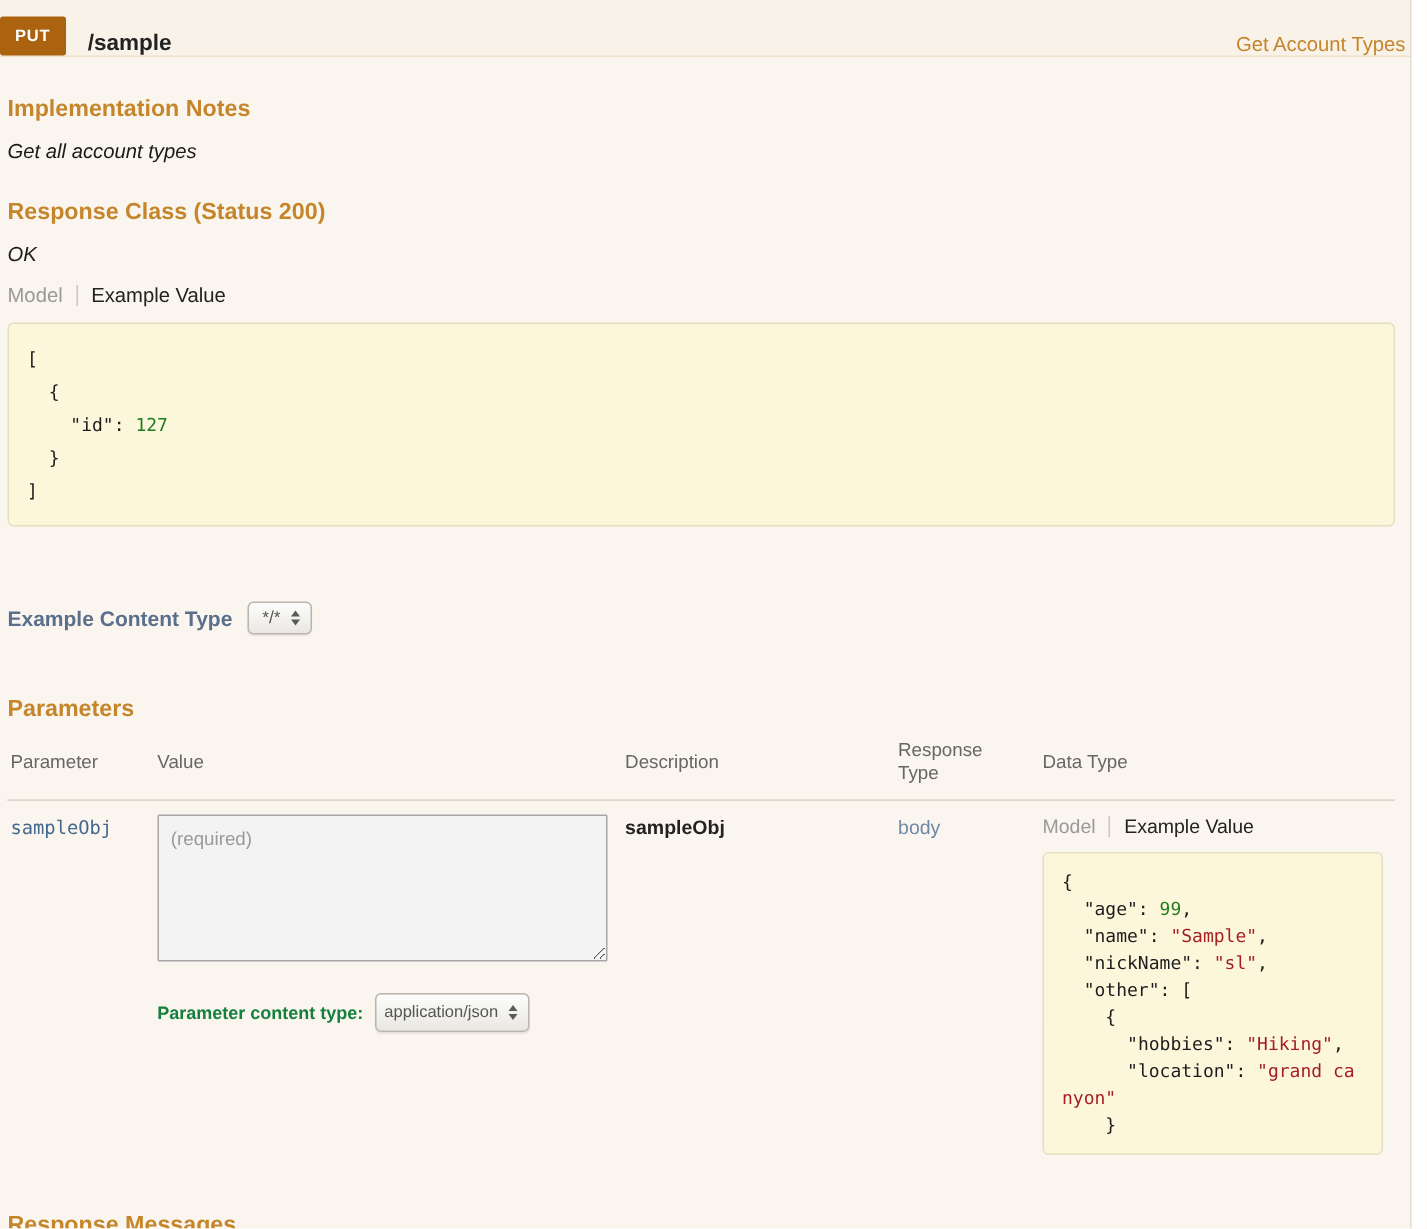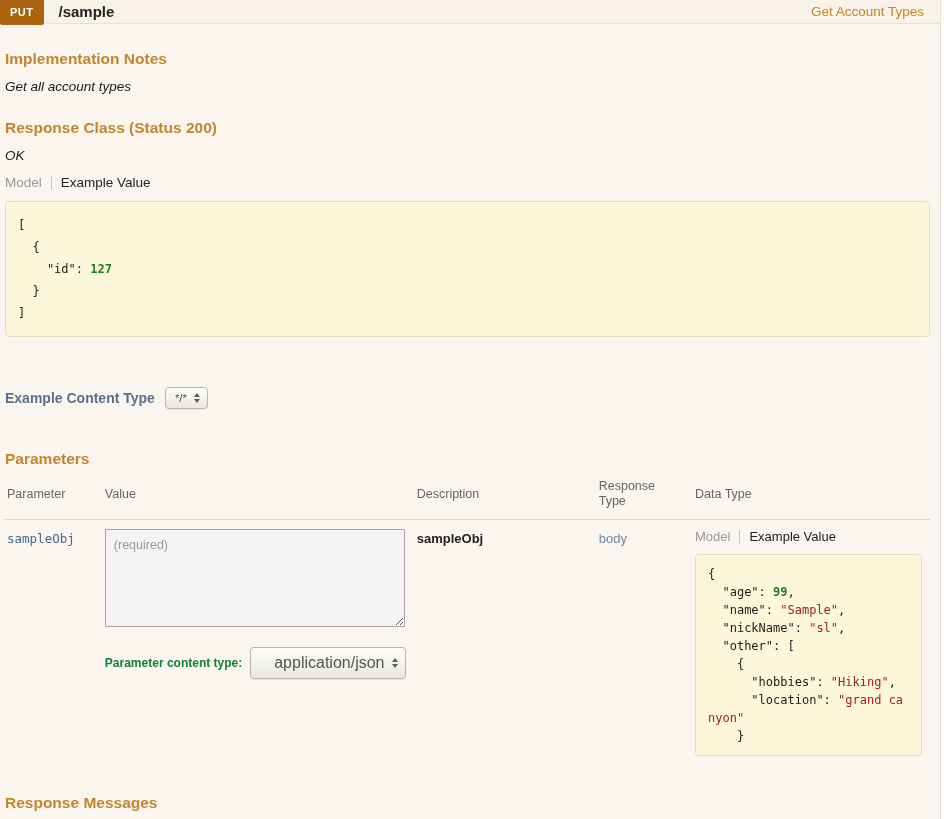--- a/index.html
+++ b/index.html
@@ -6,22 +6,22 @@
   html, body { margin: 0; padding: 0; background: #fff; }
   body { font-family: "Liberation Sans", sans-serif; color: #222; }
 
   .wrap {
     width: 941px; height: 819px; overflow: hidden;
     background: #faf6ef; border-right: 1px solid #e3ded6;
   }
 
   
   .op-heading {
-    height: 24px; background: #f9f2e9; border-bottom: 1px solid #f0e0ca;
-    display: flex; align-items: center; padding: 0 16px 0 0;
+    height: 38px; background: #f9f2e9; border-bottom: 1px solid #f0e0ca;
+    display: flex; align-items: flex-end; padding: 0 3px 0 0;
   }
   .method-badge {
     background: #ab6310; color: #fff; font-weight: bold; font-size: 11px;
     letter-spacing: .5px; padding: 7px 10px; border-radius: 2px; line-height: 12px;
     cursor: pointer;
   }
   .op-path { margin-left: 15px; font-weight: bold; font-size: 15px; color: #222; cursor: pointer; }
   .op-link { margin-left: auto; color: #c5862b; font-size: 13.5px; cursor: pointer; text-decoration: none; }
 
   
@@ -39,39 +39,39 @@
 
   pre.code {
     margin: 11px 0 0 0; background: #fcf6db; border: 1px solid #e5dfc1; border-radius: 4px;
     padding: 12px; font-family: "DejaVu Sans Mono", monospace; font-size: 12px;
     line-height: 22px; color: #1c1c1c; white-space: pre;
   }
   pre.code.small {
     width: 227px; padding: 10px 12px; line-height: 18px; margin-top: 10px;
     white-space: pre-wrap; word-break: break-all;
   }
-  .tok-num { color: #1f7d1f; font-weight: bold; }
+  .tok-num { color: #1f7d1f; }
   .tok-str { color: #a41e22; }
 
   
   .rct-row { margin-top: 50px; display: flex; align-items: center; }
   .rct-label { color: #5b6f8c; font-weight: bold; font-size: 14px; }
   .select {
     display: inline-flex; align-items: center; margin-left: 10px; cursor: pointer;
     border: 1px solid #b9b5ad; border-radius: 4px;
     background: linear-gradient(#fdfdfc, #e9e7e2);
     box-shadow: 0 1px 1px rgba(0,0,0,0.08);
     padding: 4px 7px 4px 9px; font-size: 11.5px; color: #555;
   }
   .select .arrows { display: inline-flex; flex-direction: column; gap: 2px; margin-left: 7px; }
   .select .arrows i { display: block; width: 0; height: 0;
     border-left: 3.5px solid transparent; border-right: 3.5px solid transparent; }
   .select .arrows i.up { border-bottom: 4px solid #5a5a5a; }
   .select .arrows i.dn { border-top: 4px solid #5a5a5a; }
-  .select.big { padding: 6px 7px 6px 23px; font-size: 16px; margin-left: 8px; justify-content: space-between; }
+  .select.big { padding: 6px 7px 6px 5px; font-size: 11px; margin-left: 8px; justify-content: space-between; }
 
   
   .mt-params { margin-top: 42px; }
   table.params { width: 100%; border-collapse: collapse; margin-top: 6px; }
   table.params th {
     text-align: left; font-weight: normal; color: #666; font-size: 12.5px;
     padding: 6px 8px 10px 2px; border-bottom: 1px solid #ddd6c8; vertical-align: middle;
     line-height: 15px;
   }
   table.params td { vertical-align: top; padding: 9px 8px 9px 2px; }

